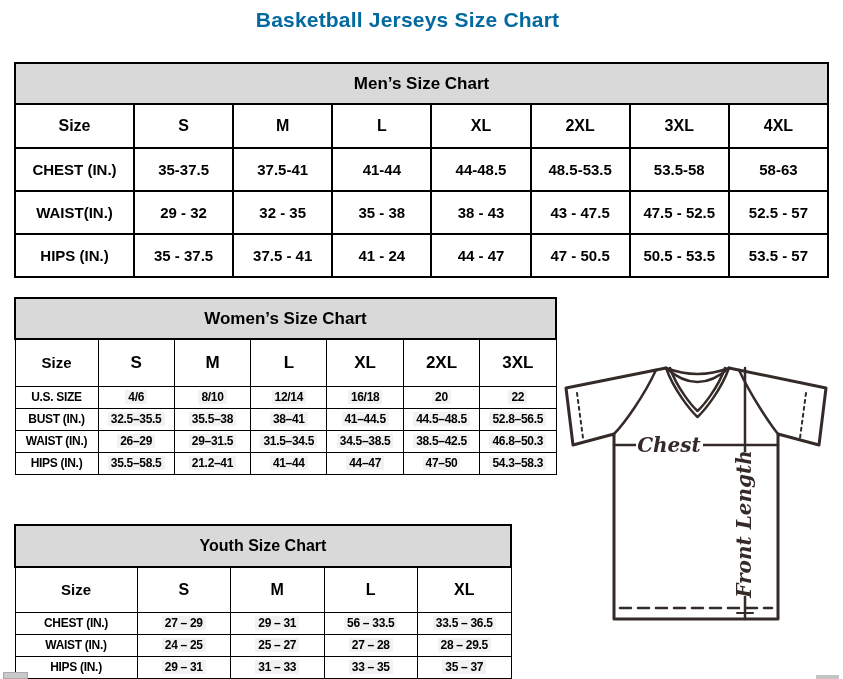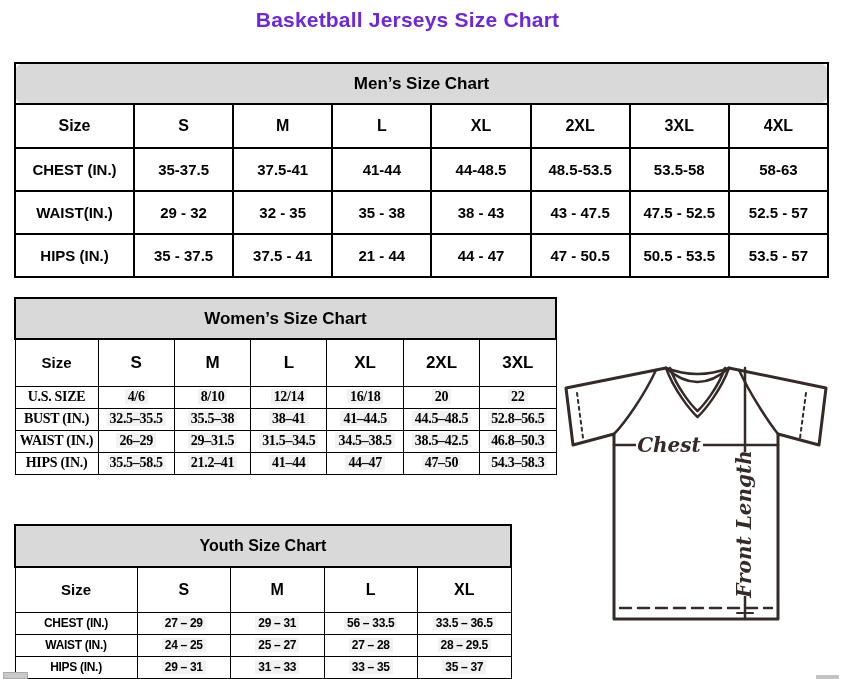--- a/index.html
+++ b/index.html
@@ -1,47 +1,47 @@
 <!DOCTYPE html>
 <html><head>
 <meta charset="utf-8">
 <style>
   * { margin:0; padding:0; box-sizing:border-box; }
   html,body { width:843px; height:679px; background:#ffffff; overflow:hidden;
               font-family:"Liberation Sans", sans-serif; position:relative; }
 
   .page-title {
     position:absolute; left:0; top:8px; width:815px;
-    text-align:center; font-size:21px; font-weight:bold; color:#6d28d9;
+    text-align:center; font-size:21px; font-weight:bold; color:#0369a1;
     letter-spacing:0.2px;
   }
 
   table { border-collapse:collapse; table-layout:fixed; position:absolute;
           background:#fff; }
   td, th { border:1px solid #000; text-align:center; vertical-align:middle;
            color:#000; overflow:hidden; white-space:nowrap; }
   td.band { background:#d9d9d9; font-weight:bold; border:2px solid #000; }
   .rowlabel { font-weight:bold; }
   .val { font-weight:bold; }
 
   
   table.mens { left:14px; top:62px; width:815px; }
-  .mens td, .mens th { border-width:2px;border-radius:10px; }
+  .mens td, .mens th { border-width:2px; }
   .mens td.band { height:41px; font-size:17px; }
   .mens th { height:44px; font-size:16px; }
   .mens tr.datarow td { height:43px; font-size:15px; font-weight:bold; }
   .mens td.rowlabel { font-size:14px; }
   .mens col.c0 { width:119px; }
 
   
   table.womens { left:14px; top:297px; width:543px; }
   .womens td.band { height:41px; font-size:17px; }
   .womens th { height:47px; font-size:17px; }
   .womens th:first-child { font-size:15px; }
-  .womens tr.datarow td { height:22px; font-size:14px; letter-spacing:-0.3px;font-family:Liberation Serif, serif; }
+  .womens tr.datarow td { height:22px; font-size:12px; letter-spacing:-0.3px; }
   .womens td.rowlabel { font-size:11px; }
   .womens col.c0 { width:83px; }
   .womens .val { background:#f2f2f2; padding:0 3px; }
   .womens td.band { border-width:2px; }
 
   
   table.youth { left:14px; top:493px; width:498px;margin-top:31px; }
   .youth td.band { height:42px; font-size:16px; }
   .youth th { height:45px; font-size:16px; }
   .youth th:first-child { font-size:15px; }
@@ -108,21 +108,21 @@
         <td><span class="val">35 - 38</span></td>
         <td><span class="val">38 - 43</span></td>
         <td><span class="val">43 - 47.5</span></td>
         <td><span class="val">47.5 - 52.5</span></td>
         <td><span class="val">52.5 - 57</span></td>
       </tr>
       <tr class="datarow">
         <td class="rowlabel">HIPS (IN.)</td>
         <td><span class="val">35 - 37.5</span></td>
         <td><span class="val">37.5 - 41</span></td>
-        <td><span class="val">21 - 44</span></td>
+        <td><span class="val">41 - 24</span></td>
         <td><span class="val">44 - 47</span></td>
         <td><span class="val">47 - 50.5</span></td>
         <td><span class="val">50.5 - 53.5</span></td>
         <td><span class="val">53.5 - 57</span></td>
       </tr>
     </tbody>
   </table>
 
 <table class="womens">
   <colgroup>

